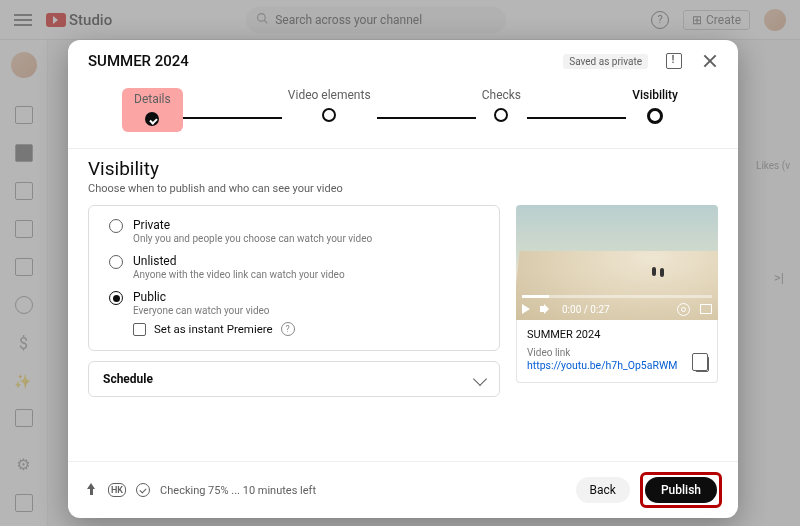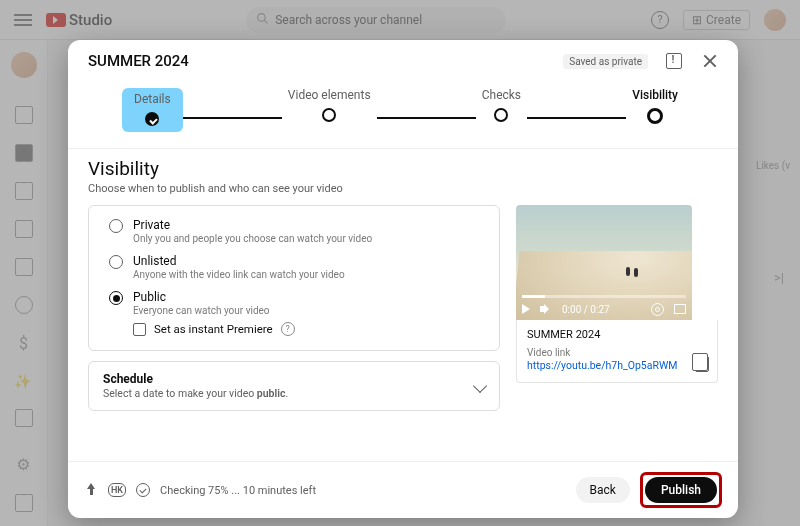--- a/index.html
+++ b/index.html
@@ -38,21 +38,21 @@
   .feedback-icon { width:16px; height:16px; border:1.4px solid #606060; border-radius:2px; position:relative; margin-left:8px;}
   .feedback-icon::after { content:"!"; position:absolute; left:4.5px; top:-1px; font-size:11px; color:#606060; font-weight:600;}
   .close-x { margin-left:10px; width:16px; height:16px; position:relative; cursor:pointer;}
   .close-x::before, .close-x::after { content:""; position:absolute; left:7px; top:0; width:2px; height:16px; background:#606060; }
   .close-x::before { transform:rotate(45deg);} .close-x::after { transform:rotate(-45deg);}
 
   .stepper { position:relative; display:flex; justify-content:space-between; padding: 8px 54px 16px; border-bottom:1px solid #eee; }
   .step { display:flex; flex-direction:column; align-items:center; font-size:12px; color:#606060; z-index:1; background:#fff; padding:0 6px;}
   .step.current { color:#0d0d0d; font-weight:500; }
   .step .dot { width:14px; height:14px; border-radius:50%; border:2px solid #0d0d0d; background:#fff; margin-top:6px; }
-  .step.done { background:#7dd3fc; border-radius:6px; padding:4px 12px 6px; }
+  .step.done { background:#fca5a5; border-radius:6px; padding:4px 12px 6px; }
   .step.done .dot { background:#0d0d0d; position:relative; }
   .step.done .dot::after { content:""; position:absolute; left:3px; top:4px; width:5px; height:3px; border-left:2px solid #fff; border-bottom:2px solid #fff; transform:rotate(-45deg); }
   .step.current .dot { width:16px; height:16px; border-width:3px; }
   .stepper .line { position:absolute; top: 37px; left:80px; right:80px; height:2px; background:#0d0d0d; z-index:0;}
 
   .m-body { flex:1; overflow-y:auto; padding: 8px 20px 0 20px; position:relative;}
   .m-body::-webkit-scrollbar { width:6px; } .m-body::-webkit-scrollbar-thumb{ background:#ccc; border-radius:3px;}
   .vis-h { font-size:19px; font-weight:400; color:#0d0d0d; margin-bottom:2px; }
   .vis-sub { font-size:11px; color:#606060; margin-bottom:10px; }
 
@@ -71,21 +71,21 @@
   .checkbox { width:13px; height:13px; border:1.6px solid #606060; border-radius:2px; }
   .premiere .lbl { font-size:11.5px; color:#0d0d0d; }
   .help-q { width:14px; height:14px; border:1.3px solid #888; border-radius:50%; font-size:9px; color:#888; display:flex; align-items:center; justify-content:center;}
 
   .sched-card { border:1px solid #ddd; border-radius:6px; padding:10px 14px; display:flex; align-items:center; }
   .sched-left .t { font-size:12px; font-weight:700; color:#0d0d0d;}
   .sched-left .d { font-size:10.5px; color:#606060; margin-top:1px;}
   .chev { margin-left:auto; width:10px; height:10px; border-right:1.6px solid #606060; border-bottom:1.6px solid #606060; transform:rotate(45deg); }
 
   .right-col { width:202px; }
-  .preview { width:176px; height:115px; background: linear-gradient(180deg,#b9cfcf 0%, #cfd9cd 40%, #e7e1d0 60%, #d9cdb6 100%); border-radius:4px 4px 0 0; position:relative; overflow:hidden;}
+  .preview { width:202px; height:115px; background: linear-gradient(180deg,#b9cfcf 0%, #cfd9cd 40%, #e7e1d0 60%, #d9cdb6 100%); border-radius:4px 4px 0 0; position:relative; overflow:hidden;}
   .sand { position:absolute; left:0; right:-20px; top:46px; bottom:0; background: radial-gradient(ellipse at 60% 10%, #efe6d2 0%, #e0d3b7 50%, #cfbf9d 100%); transform: skewX(-6deg);}
   .person { position:absolute; width:4px; height:9px; background:#333; border-radius:2px; }
   .person.p1 { right:62px; top:62px;} .person.p2 { right:54px; top:63px;}
   .scrub { position:absolute; left:6px; right:6px; bottom:22px; height:3px; background:rgba(255,255,255,0.45); }
   .scrub::before { content:""; position:absolute; left:0; width:14%; height:100%; background:#fff; }
   .pcontrols { position:absolute; left:0; right:0; bottom:0; height:22px; display:flex; align-items:center; padding:0 6px; gap:10px; color:#fff; font-size:10px;}
   .playbtn { width:0; height:0; border-left:8px solid #fff; border-top:5px solid transparent; border-bottom:5px solid transparent;}
   .volbtn { width:12px; height:10px; background:
     linear-gradient(#fff,#fff) 0 2px/4px 6px no-repeat; position:relative;}
   .volbtn::after{content:""; position:absolute; left:4px; top:0; border-top:5px solid transparent; border-bottom:5px solid transparent; border-left:5px solid #fff;}
@@ -229,23 +229,20 @@
           <div class="premiere">
             <div class="checkbox"></div>
             <span class="lbl">Set as instant Premiere</span>
             <div class="help-q">?</div>
           </div>
         </div>
 
         <div class="sched-card">
           <div class="sched-left">
             <div class="t">Schedule</div>
-            <div class="d">
-              <span>Select a date to make your video </span><b>public</b><span>.</span>
-            </div>
           </div>
           <div class="chev"></div>
         </div>
       </div>
 
       <div class="right-col">
         <div class="preview">
           <div class="sand"></div>
           <div class="person p1"></div>
             <div class="person p2"></div>

